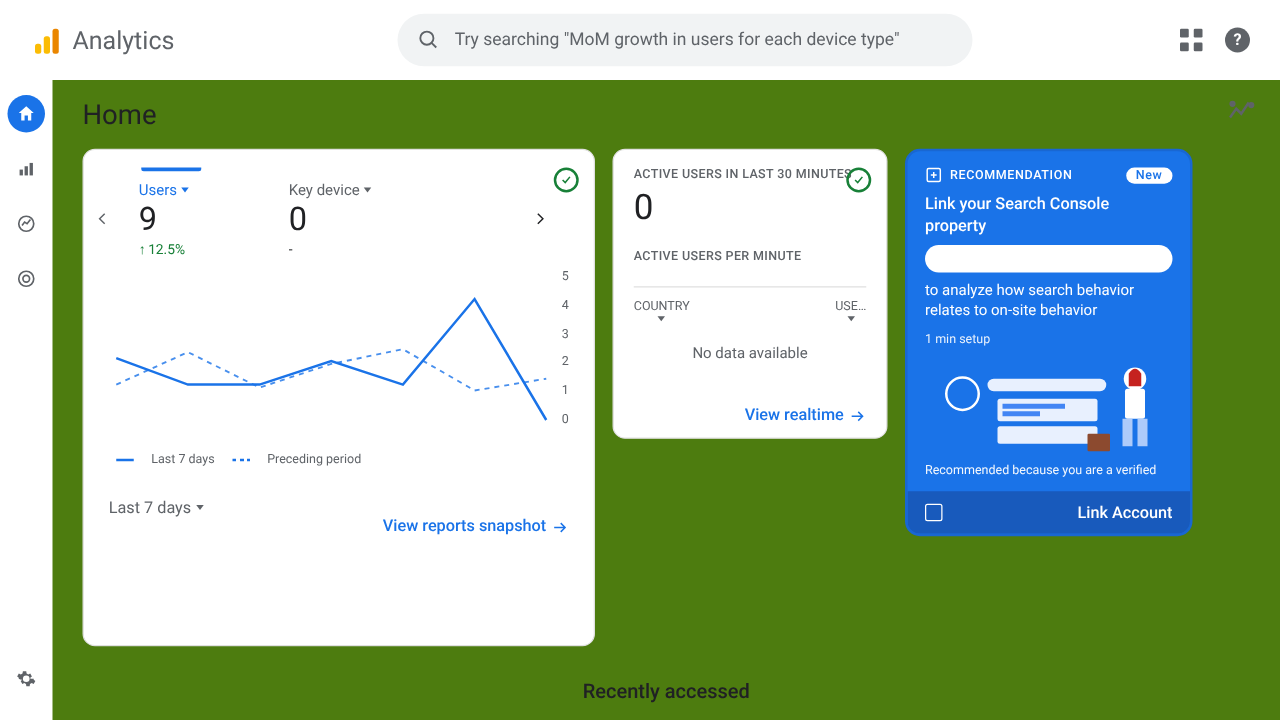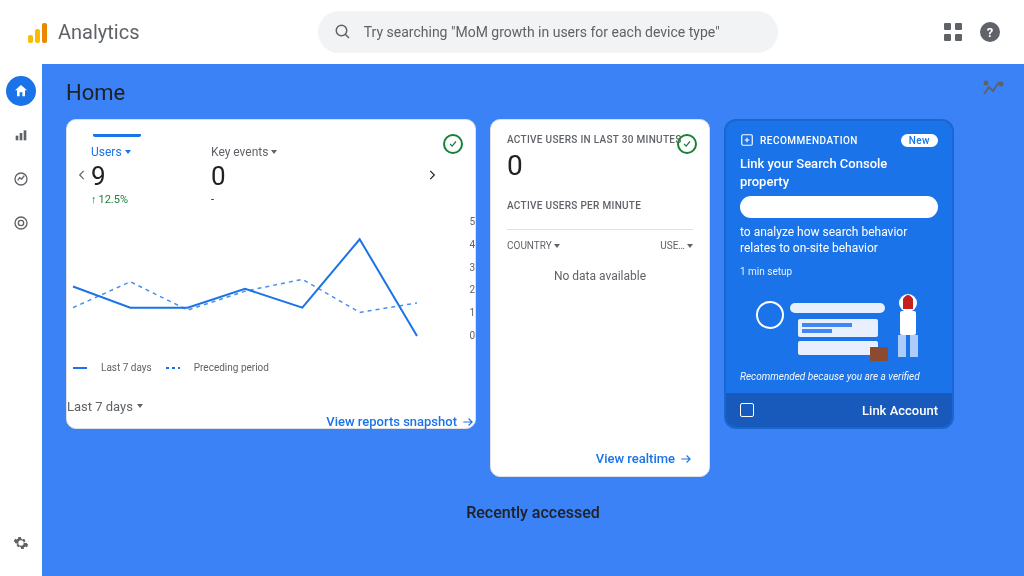--- a/index.html
+++ b/index.html
@@ -16,26 +16,26 @@
 .topbar-right { display:flex; align-items:center; gap:18px; padding-right:8px; }
 .apps-icon { width:18px; height:18px; display:grid; grid-template-columns:repeat(2,7px); grid-template-rows:repeat(2,7px); gap:4px; }
 .apps-icon span { background:#5f6368; border-radius:1px; }
 .help-icon { width:20px; height:20px; border-radius:50%; background:#5f6368; color:#fff; display:flex; align-items:center; justify-content:center; font-size:13px; font-weight:bold; }
 .body { display:flex; height:512px; }
 .sidebar { width:42px; display:flex; flex-direction:column; align-items:center; padding-top:12px; gap:14px; border-right:1px solid transparent; }
 .nav-item { width:30px; height:30px; border-radius:50%; display:flex; align-items:center; justify-content:center; cursor:pointer; }
 .nav-item.active { background:#1a73e8; }
 .nav-item svg { width:16px; height:16px; }
 .sidebar-bottom { margin-top:auto; margin-bottom:18px; }
-.main { flex:1; background:#3b82f6; padding:16px 24px 0 24px; overflow:hidden; position:relative; }
+.main { flex:1; background:#4d7c0f; padding:16px 24px 0 24px; overflow:hidden; position:relative; }
 .page-title { font-size:22px; font-weight:400; color:#202124; margin-bottom:14px; }
 .insights-btn { position:absolute; top:16px; right:20px; cursor:pointer; }
 .cards { display:flex; gap:14px; }
 .card { background:#fff; border-radius:10px; border:1px solid #e0e0e0; }
-.card1 { width:410px; height:310px; padding:14px 0 10px; position:relative; }
+.card1 { width:410px; height:398px; padding:14px 20px 10px; position:relative; }
 .metrics-row { display:flex; align-items:flex-start; gap:0; margin-left:24px; }
 .metric { width:120px; }
 .metric.active .m-label { color:#1a73e8; }
 .m-label { font-size:12px; color:#5f6368; display:flex; align-items:center; gap:3px; }
 .m-value { font-size:26px; font-weight:400; margin-top:2px; }
 .m-change { font-size:11px; margin-top:2px; display:flex; align-items:center; gap:2px; }
 .up { color:#188038; } .down { color:#d93025; }
 .metric-tab { height:3px; background:#1a73e8; width:48px; margin-left:26px; margin-bottom:8px; border-radius:0 0 2px 2px; }
 .nav-arrow { position:absolute; top:46px; width:18px; height:18px; display:flex; align-items:center; justify-content:center; cursor:pointer; color:#5f6368; }
 .nav-prev { left:6px; } .nav-next { right:34px; }
@@ -45,37 +45,37 @@
 .chart-svg { width:370px; height:125px; }
 .y-labels { position:absolute; right:0; top:0; height:125px; display:flex; flex-direction:column; justify-content:space-between; font-size:10px; color:#5f6368; text-align:right; }
 .x-labels { display:flex; width:340px; margin-left:6px; justify-content:space-between; font-size:10px; color:#5f6368; }
 .x-labels div { text-align:center; line-height:1.2; }
 .legend { display:flex; gap:14px; font-size:10px; color:#5f6368; margin-top:6px; margin-left:6px; align-items:center; }
 .leg-solid { width:14px; height:2px; background:#1a73e8; display:inline-block; }
 .leg-dash { width:14px; height:2px; background:repeating-linear-gradient(90deg,#1a73e8 0 3px,transparent 3px 6px); display:inline-block; }
 .card-footer { display:flex; justify-content:space-between; align-items:center; margin-top:10px; font-size:13px; }
 .date-sel { color:#5f6368; display:flex; align-items:center; gap:4px; cursor:pointer; }
 .link-btn { color:#1a73e8; font-weight:500; display:flex; align-items:center; gap:4px; cursor:pointer;margin-top:31px; }
-.card2 { width:220px; height:358px; padding:14px 16px 26px; position:relative; }
+.card2 { width:220px; height:232px; padding:14px 16px 26px; position:relative; }
 .section-label { font-size:10px; letter-spacing:0.3px; color:#5f6368; font-weight:500; }
 .big0 { font-size:28px; margin-top:4px; }
 .divider { border:none; border-top:1px solid #e0e0e0; margin:18px 0 10px; }
 .col-heads { display:flex; justify-content:space-between; font-size:10px; color:#5f6368; margin-top:6px; }
-.col-heads span { display:flex; align-items:center; gap:2px; cursor:pointer; }
+.col-heads span { display:flex; align-items:center; gap:2px; cursor:pointer;flex-direction:column; }
 .no-data { text-align:center; font-size:12px; color:#5f6368; margin-top:18px; }
 .card2 .card-footer { position:absolute; bottom:10px; right:16px; left:16px; justify-content:flex-end; }
 .card3 { width:230px; height:310px; background:#1a73e8; border:2px solid #1967d2; border-radius:12px; color:#fff; padding:12px 14px; position:relative; overflow:hidden; }
 .rec-head { display:flex; align-items:center; gap:6px; font-size:10px; letter-spacing:0.5px; font-weight:500; }
 .rec-new { background:#fff; color:#1a73e8; font-size:10px; padding:1px 8px; border-radius:10px; margin-left:auto; font-weight:500; }
 .rec-title { font-size:13px; font-weight:500; margin-top:8px; line-height:1.35; }
 .rec-pill { background:#fff; border-radius:14px; height:22px; margin-top:6px; }
 .rec-sub { font-size:12px; margin-top:6px; line-height:1.35; }
 .rec-time { font-size:10px; margin-top:10px; opacity:0.9; }
 .illus { height:80px; margin-top:8px; position:relative; }
-.rec-reason { font-size:10px; margin-top:6px; opacity:0.95;font-style:italic; }
+.rec-reason { font-size:10px; margin-top:6px; opacity:0.95; }
 .rec-footer { position:absolute; bottom:0; left:0; right:0; height:34px; background:#185abc; display:flex; align-items:center; justify-content:space-between; padding:0 14px; font-size:13px; font-weight:500; }
 .expand-icon { width:14px; height:14px; border:1.5px solid #fff; border-radius:2px; position:relative; }
 .recently { font-size:16px; font-weight:500; margin-top:26px; color:#202124;text-align:center; }
 .caret { width:0; height:0; border-left:4px solid transparent; border-right:4px solid transparent; border-top:5px solid currentColor; display:inline-block; }
 .caret-sm { border-left:3px solid transparent; border-right:3px solid transparent; border-top:4px solid currentColor; }
 </style>
 </head>
 <body>
 
 <div class="topbar">
@@ -176,21 +176,21 @@
                 <span class="caret caret-sm"></span>
               </div>
             <div class="m-value">9</div>
             <div class="m-change up">
                 <span>↑</span>
                 <span>12.5%</span>
               </div>
           </div>
           <div class="metric">
             <div class="m-label">
-                <span>Key events</span>
+                <span>Key device</span>
                 <span class="caret caret-sm"></span>
               </div>
             <div class="m-value">0</div>
             <div class="m-change">-</div>
           </div>
         </div>
 
         <div class="chart-area">
           <svg class="chart-svg" id="chart-svg">
               <polyline points="6,70.44 63.333333333333336,91.68 120.66666666666667,91.68 178,72.8 235.33333333333334,91.68 292.6666666666667,23.240000000000006 350,120" fill="none" stroke="#1a73e8" stroke-width="2"></polyline>

